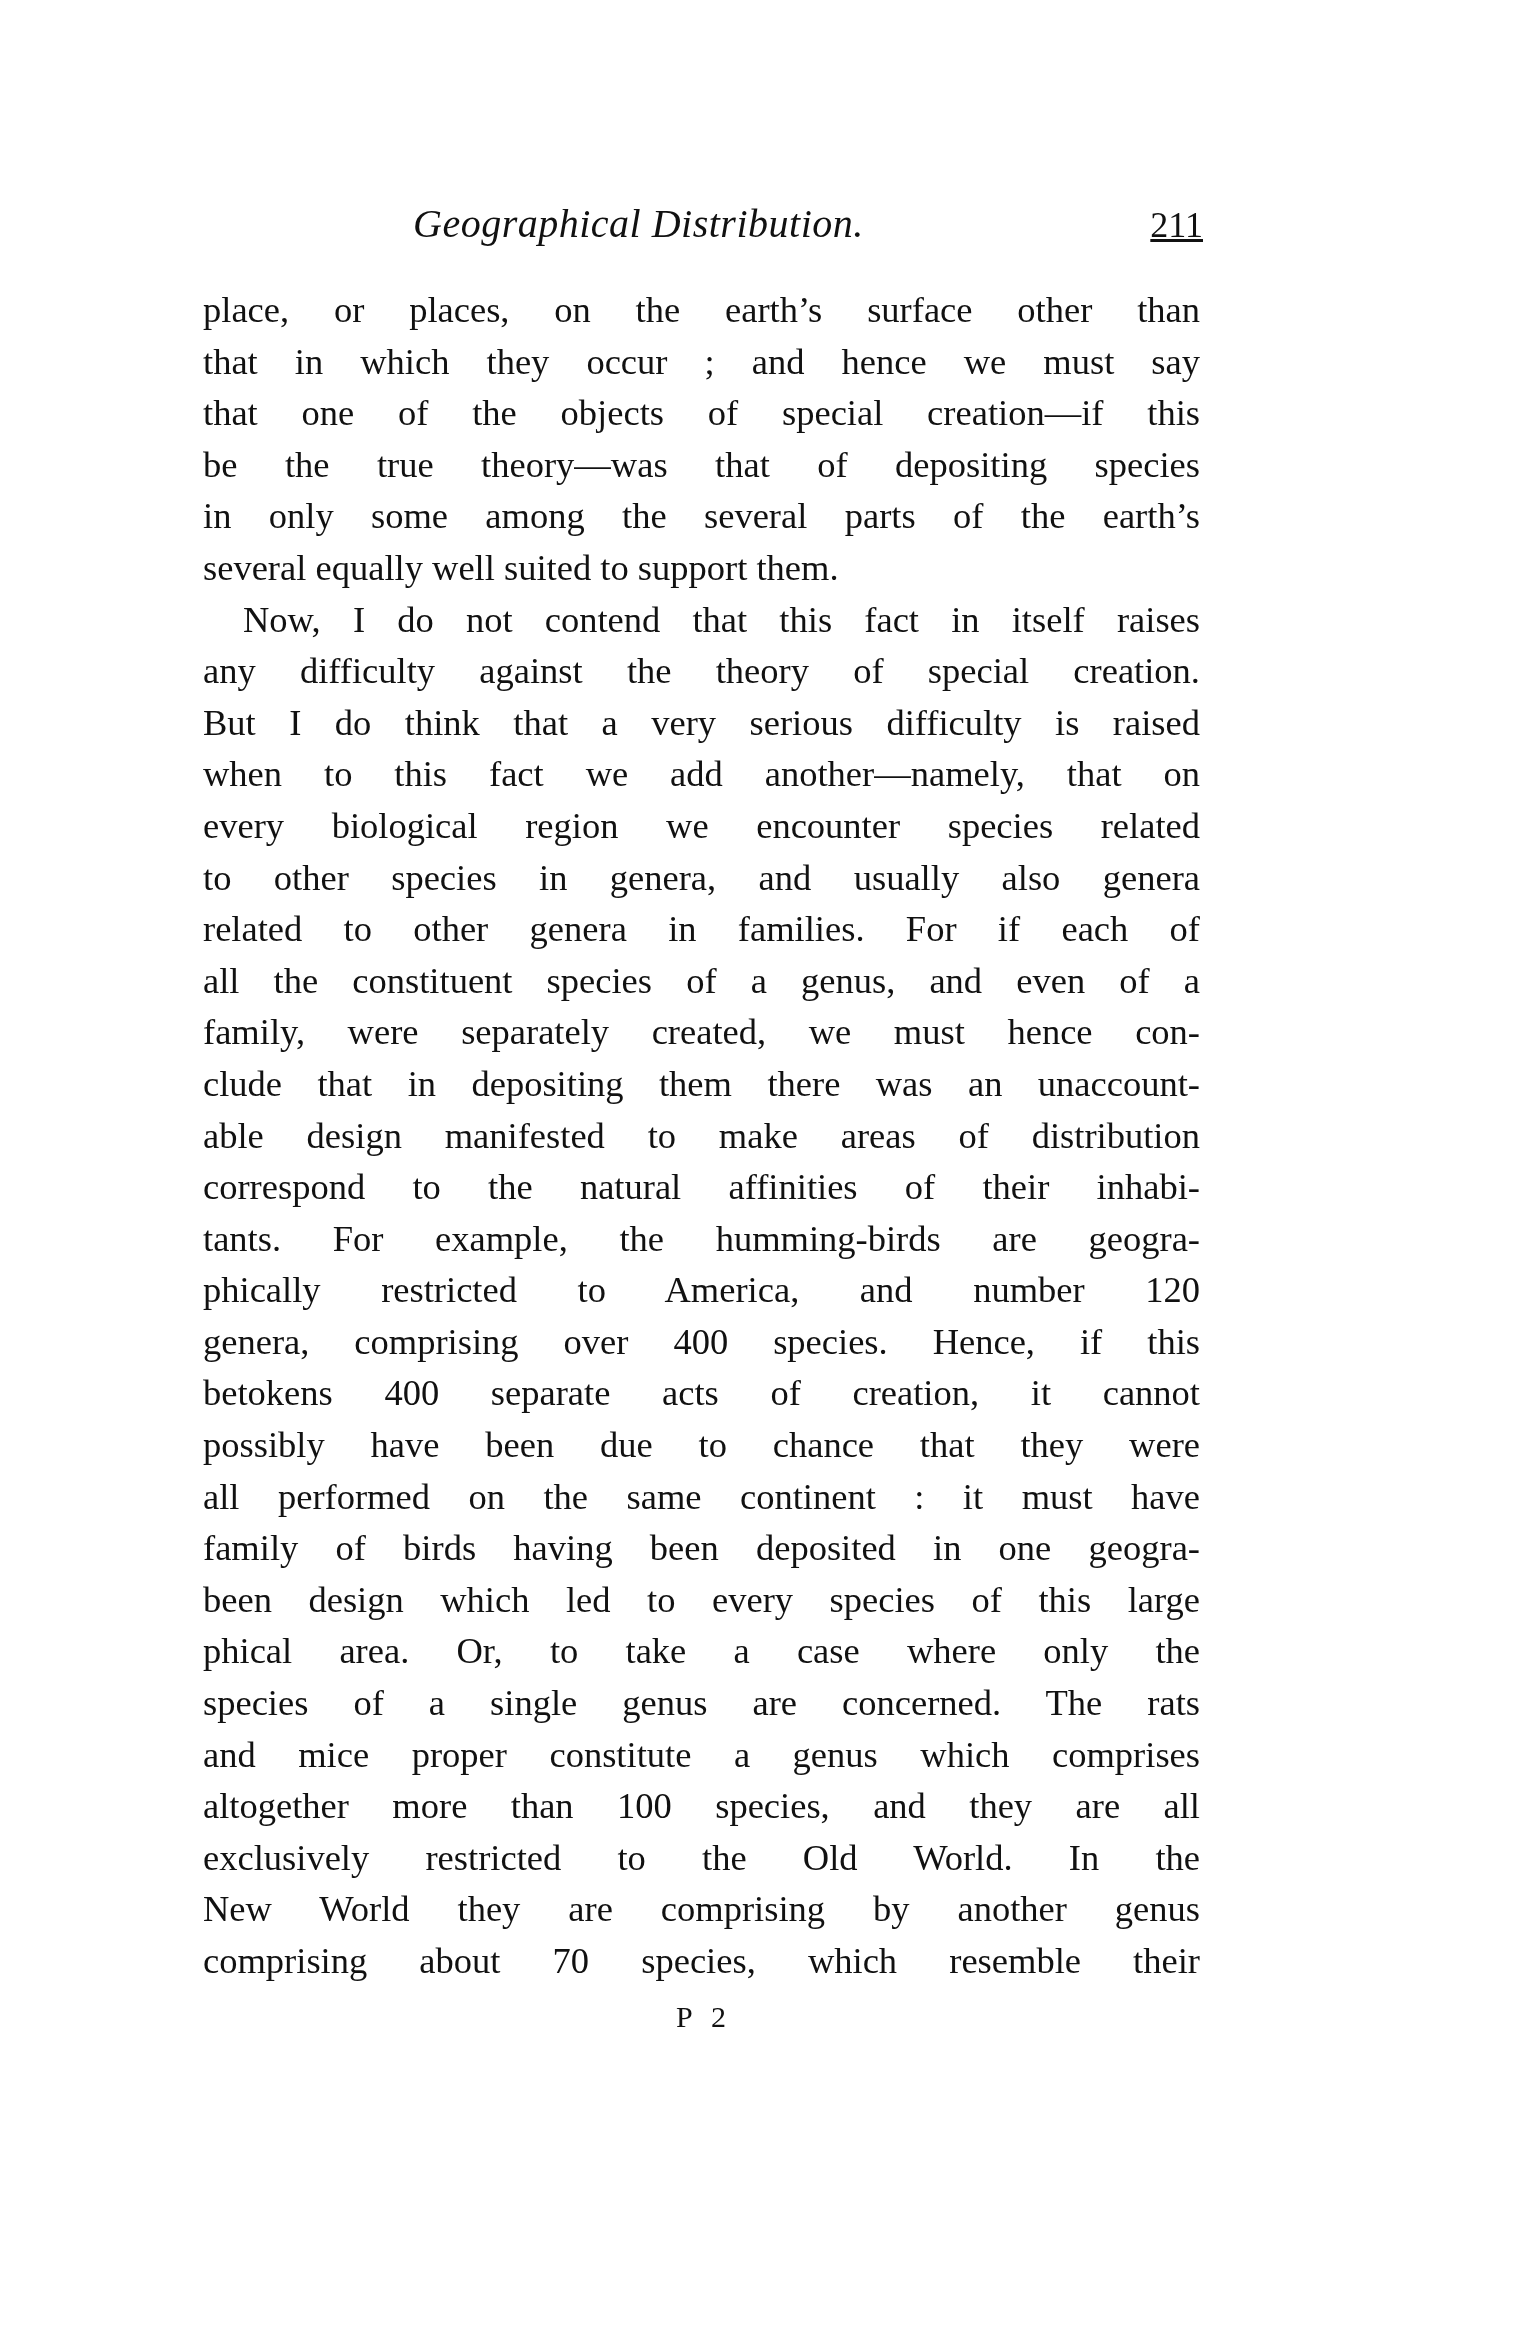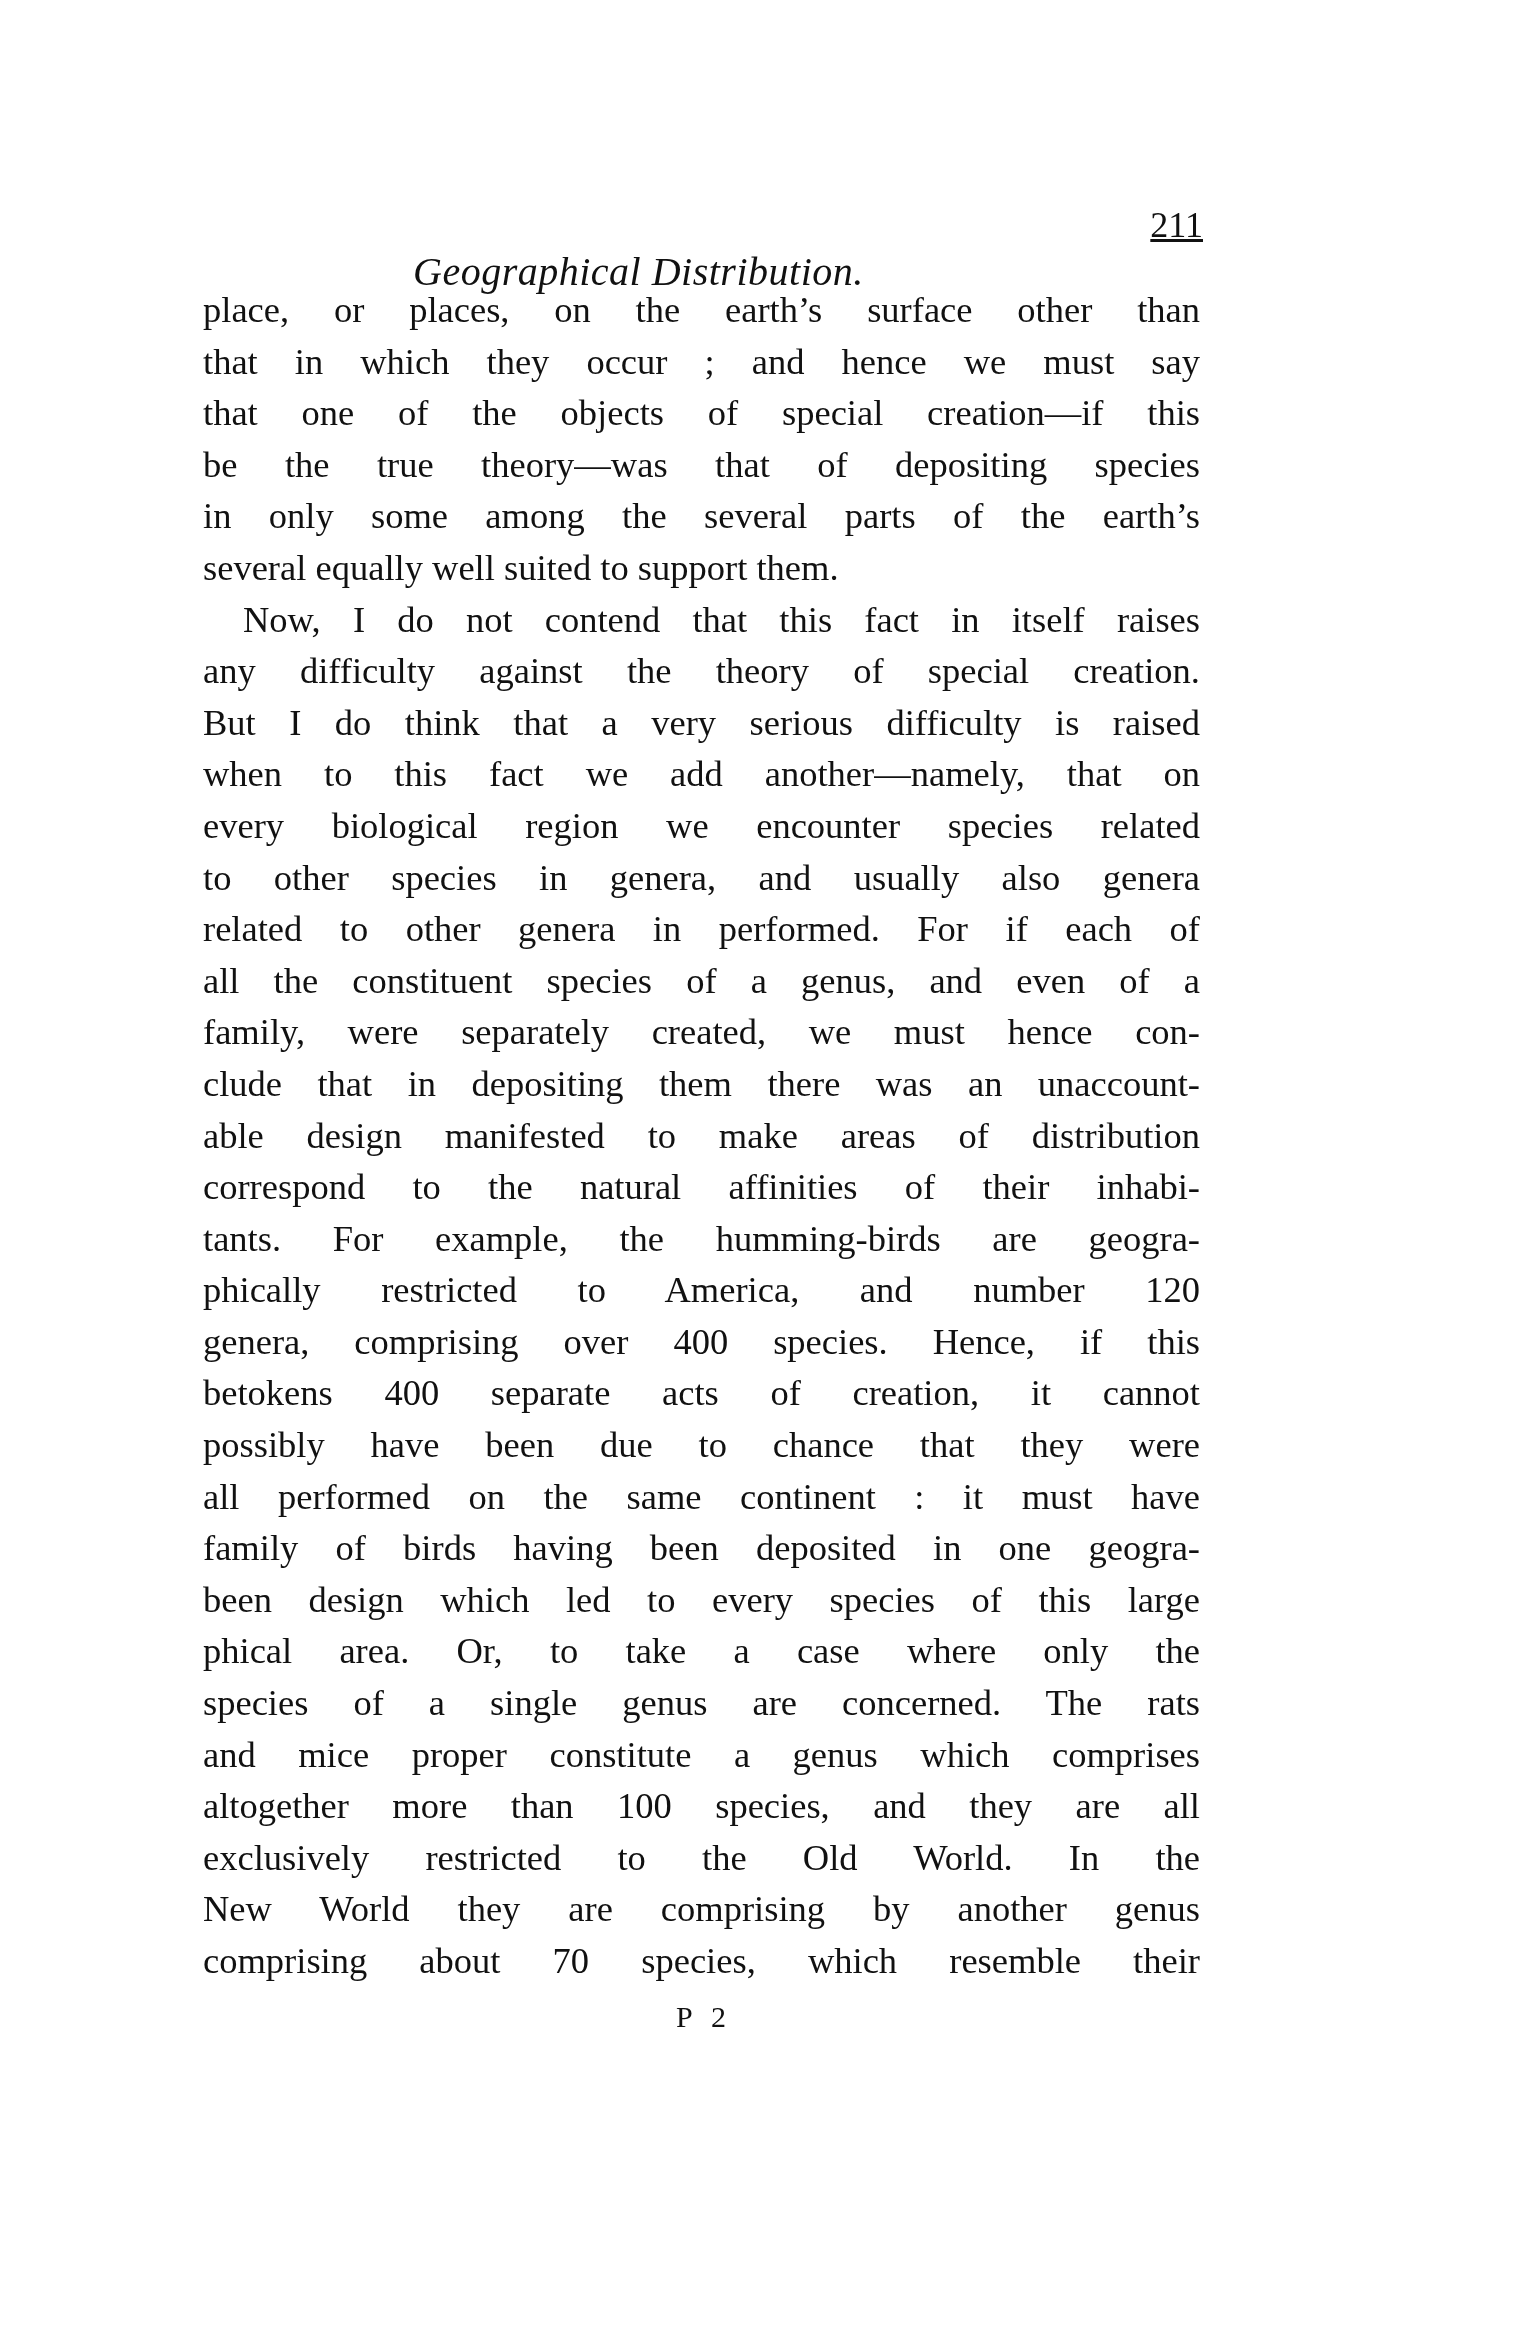--- a/index.html
+++ b/index.html
@@ -1,19 +1,19 @@
 <!DOCTYPE html>
 <html><head>
 <meta charset="utf-8">
 <style>
   html, body { margin:0; padding:0; background:#ffffff; }
   body { width:1519px; height:2325px; position:relative; overflow:hidden;
          font-family:"Liberation Serif","DejaVu Serif",serif; color:#111; }
   .header { position:absolute; top:200px; left:203px; width:1000px; height:60px; }
-  .running-title { position:absolute; left:210px; top:0; font-style:italic; font-size:40px; letter-spacing:0.5px;margin-top:48px; }
+  .running-title { position:absolute; left:210px; top:0; font-style:italic; font-size:40px; letter-spacing:0.5px; }
   .page-number { position:absolute; right:0; top:4px; font-size:36px;text-decoration:underline; }
   .body-text { position:absolute; top:284px; left:203px; width:997px; }
   .line { height:51.6px; line-height:51.6px; font-size:36.5px; text-align:justify; text-align-last:justify; white-space:nowrap; overflow:visible; }
   .line.indent { padding-left:40px; }
   .line.last { text-align-last:left; }
   .signature { position:absolute; top:2000px; left:668px; font-size:30px; letter-spacing:6px;margin-left:8px; }
 </style>
 </head>
 <body>
 
@@ -28,21 +28,21 @@
   <div class="line">that one of the objects of special creation—if this</div>
   <div class="line">be the true theory—was that of depositing species</div>
   <div class="line">in only some among the several parts of the earth’s</div>
   <div class="line last">several equally well suited to support them.</div>
   <div class="line indent">Now, I do not contend that this fact in itself raises</div>
   <div class="line">any difficulty against the theory of special creation.</div>
   <div class="line">But I do think that a very serious difficulty is raised</div>
   <div class="line">when to this fact we add another—namely, that on</div>
   <div class="line">every biological region we encounter species related</div>
   <div class="line">to other species in genera, and usually also genera</div>
-  <div class="line">related to other genera in performed. For if each of</div>
+  <div class="line">related to other genera in families. For if each of</div>
   <div class="line">all the constituent species of a genus, and even of a</div>
   <div class="line">family, were separately created, we must hence con-</div>
   <div class="line">clude that in depositing them there was an unaccount-</div>
   <div class="line">able design manifested to make areas of distribution</div>
   <div class="line">correspond to the natural affinities of their inhabi-</div>
   <div class="line">tants. For example, the humming-birds are geogra-</div>
   <div class="line">phically restricted to America, and number 120</div>
   <div class="line">genera, comprising over 400 species. Hence, if this</div>
   <div class="line">betokens 400 separate acts of creation, it cannot</div>
   <div class="line">possibly have been due to chance that they were</div>

